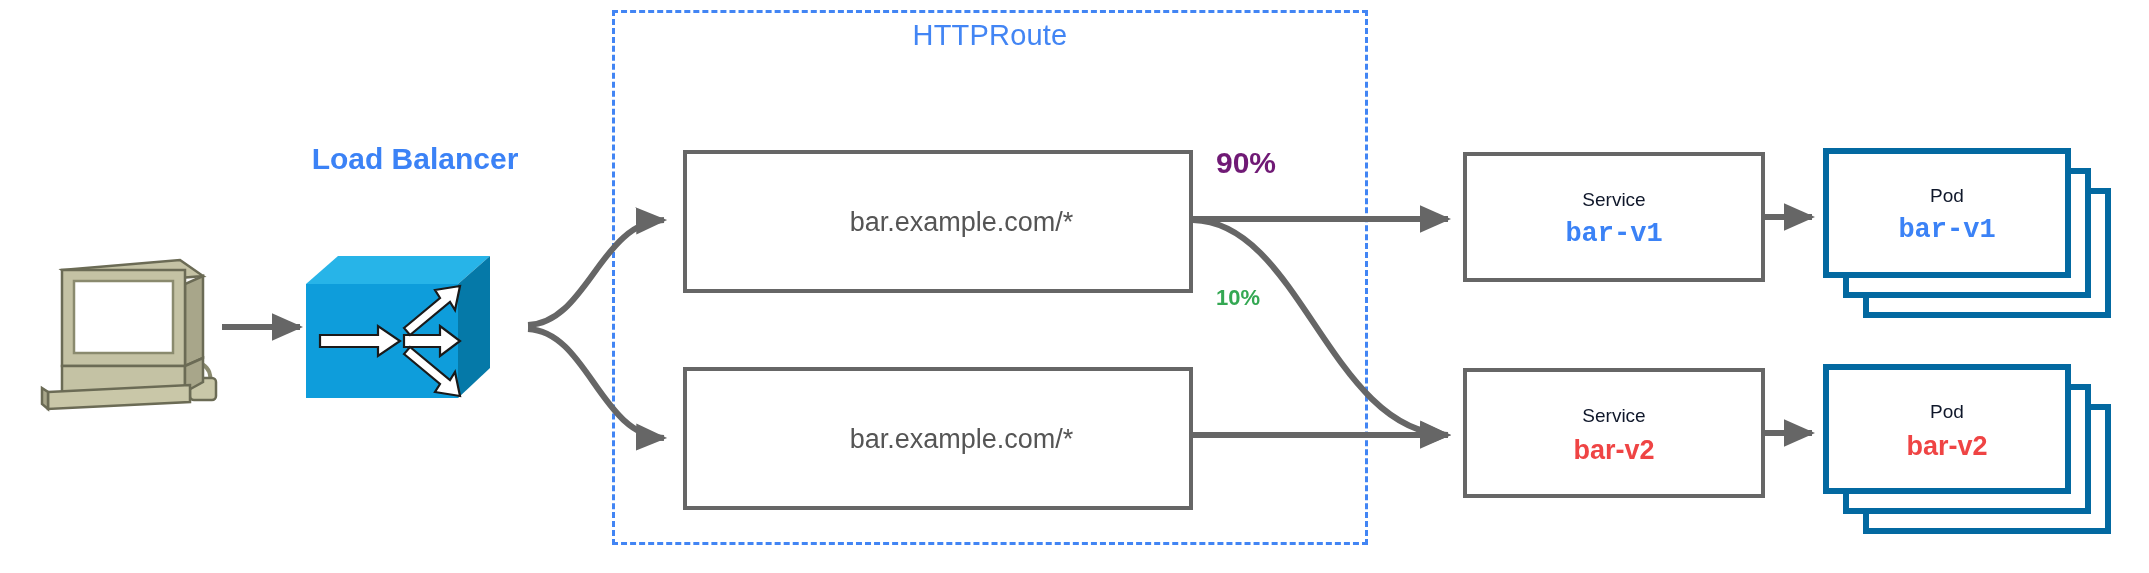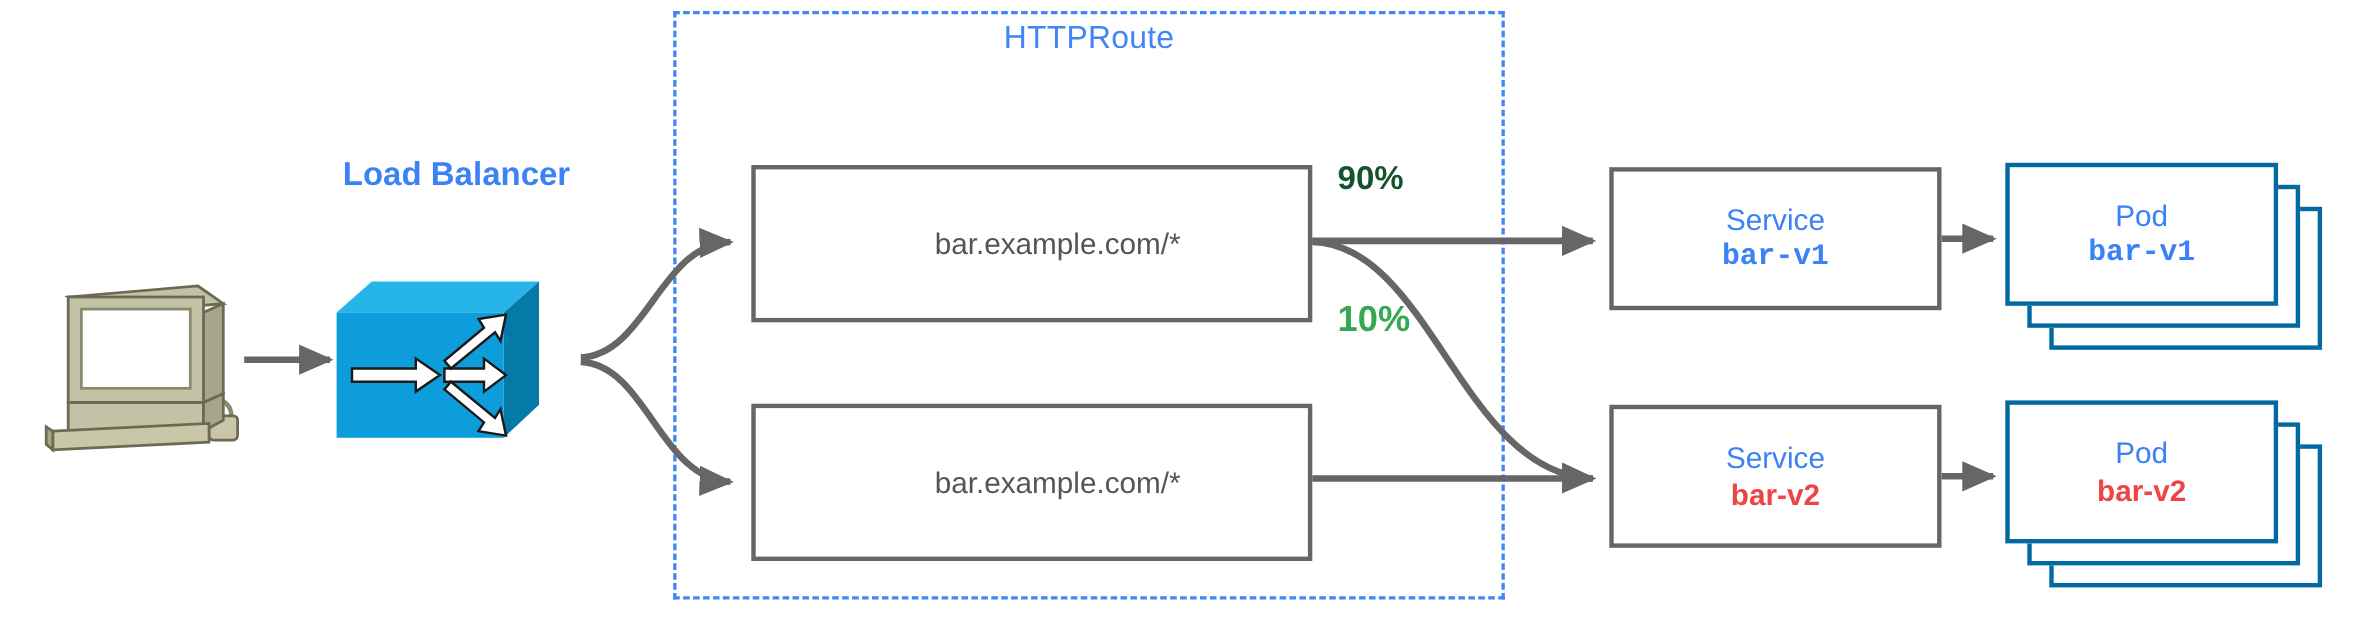--- a/index.html
+++ b/index.html
@@ -19,53 +19,53 @@
     letter-spacing:.2px;
   }
 
   
   .solidbox{
     border:4px solid #666666; background:#fff; box-sizing:border-box;
     display:flex; flex-direction:column; align-items:center; justify-content:center;
     color:#555555; font-size:27px; line-height:36px; text-align:center;
   }
   .route-line{color:#555;margin-left:47px;}
-  .nodetype{color:#3b82f6; font-size:27px; line-height:34px;}
+  .nodetype{color:#0f172a; font-size:19px; line-height:34px;}
   .nodename{font-weight:bold; font-size:27px; line-height:34px;}
   .blue{color:#3b82f6;font-family:Liberation Mono, monospace;}
   .green{color:#ef4444;}
 
   #route-top{left:683px; top:150px; width:510px; height:143px;}
   #route-bottom{left:683px; top:367px; width:510px; height:143px;}
 
   #svc-v1{left:1463px; top:152px; width:302px; height:130px;}
   #svc-v2{left:1463px; top:368px; width:302px; height:130px;}
 
   
   .podstack{position:absolute; width:290px; height:172px;}
   #pod-v1{left:1823px; top:148px;}
   #pod-v2{left:1823px; top:364px;}
   .podcard{
     position:absolute; width:248px; height:130px;
-    border:4px solid #0369a1; background:#fff; box-sizing:border-box;
+    border:6px solid #0369a1; background:#fff; box-sizing:border-box;
   }
   .podcard.c3{left:40px; top:40px;}
   .podcard.c2{left:20px; top:20px;}
   .podcard.c1{left:0px; top:0px;
     display:flex; flex-direction:column; align-items:center; justify-content:center;}
 
   
   #lb-label{
     left:195px; top:140px; width:440px; text-align:center;
     color:#3b82f6; font-size:30px; font-weight:bold; line-height:38px;
   }
 
   
-  #pct-90{left:1216px; top:146px; font-size:30px; font-weight:bold; color:#14532d;}
-  #pct-10{left:1216px; top:271px; font-size:33px; font-weight:bold; color:#34a853;}
+  #pct-90{left:1216px; top:146px; font-size:30px; font-weight:bold; color:#701a75;}
+  #pct-10{left:1216px; top:285px; font-size:22px; font-weight:bold; color:#34a853;}
 
   
   #computer-icon{left:40px; top:248px; width:180px; height:165px;}
   #lb-icon{left:300px; top:250px; width:235px; height:155px;}
 
   #edges{position:absolute; left:0; top:0; width:2149px; height:573px; pointer-events:none;}
 </style>
 </head>
 <body>
 

